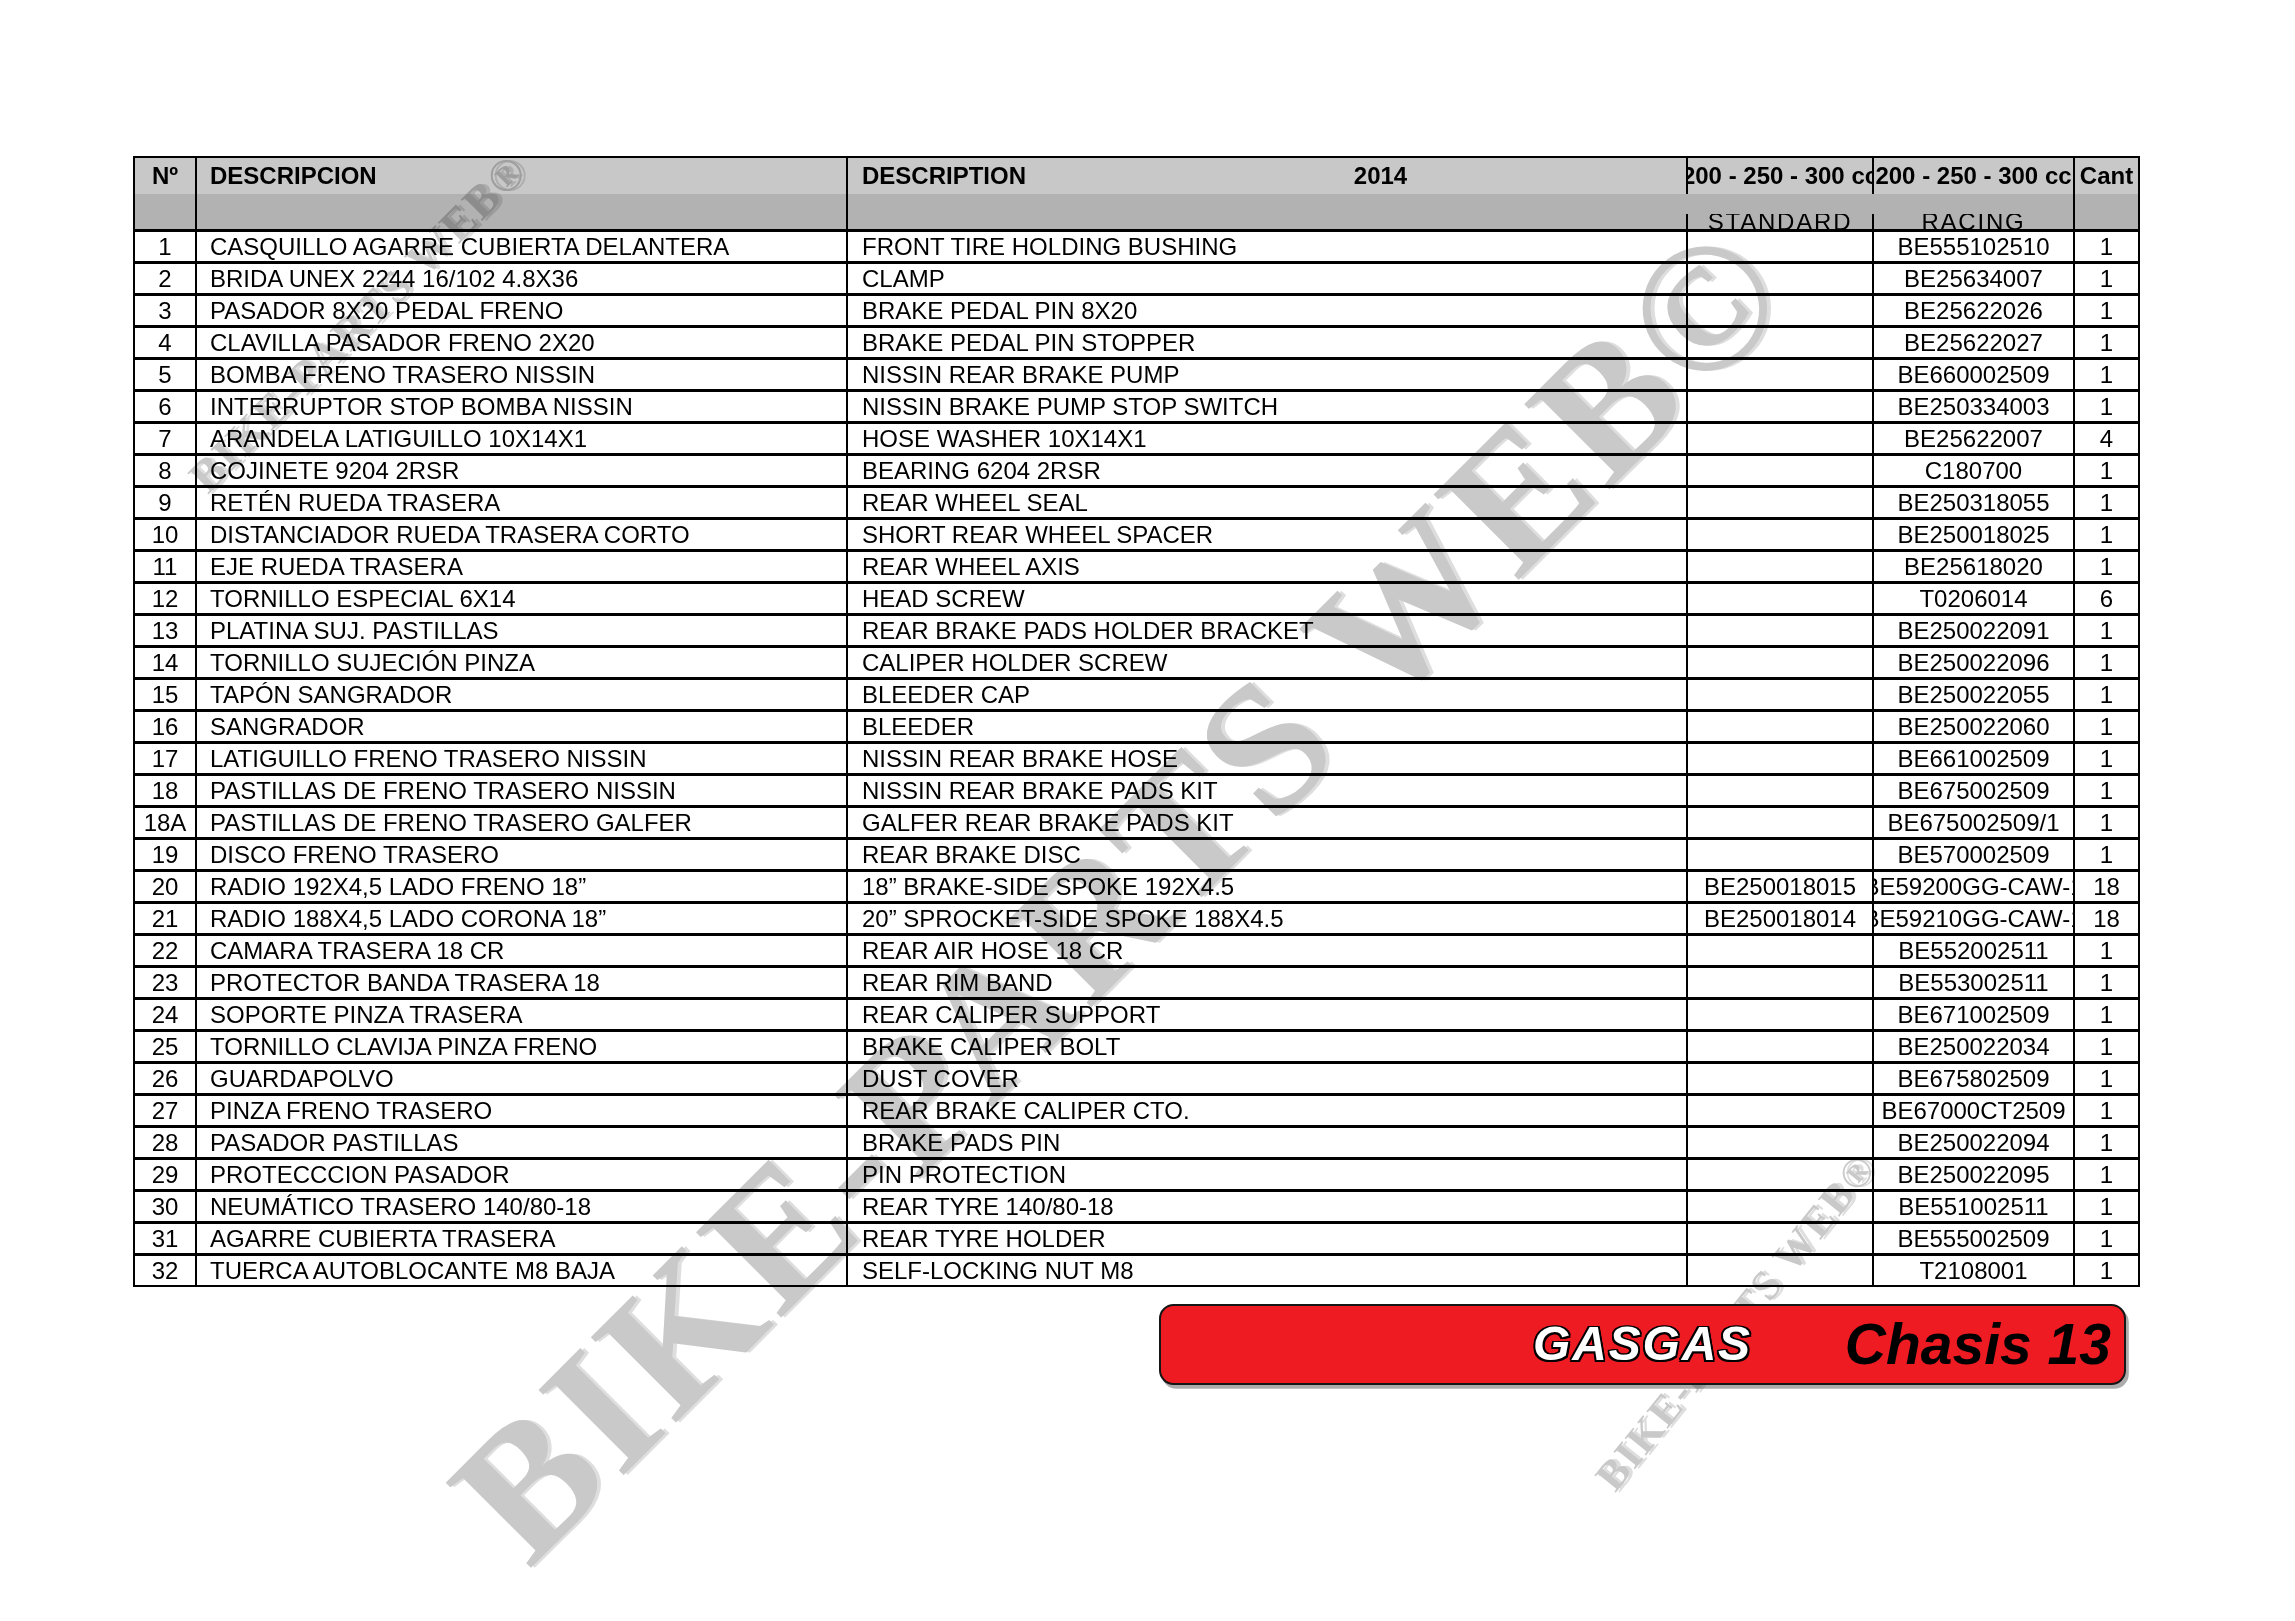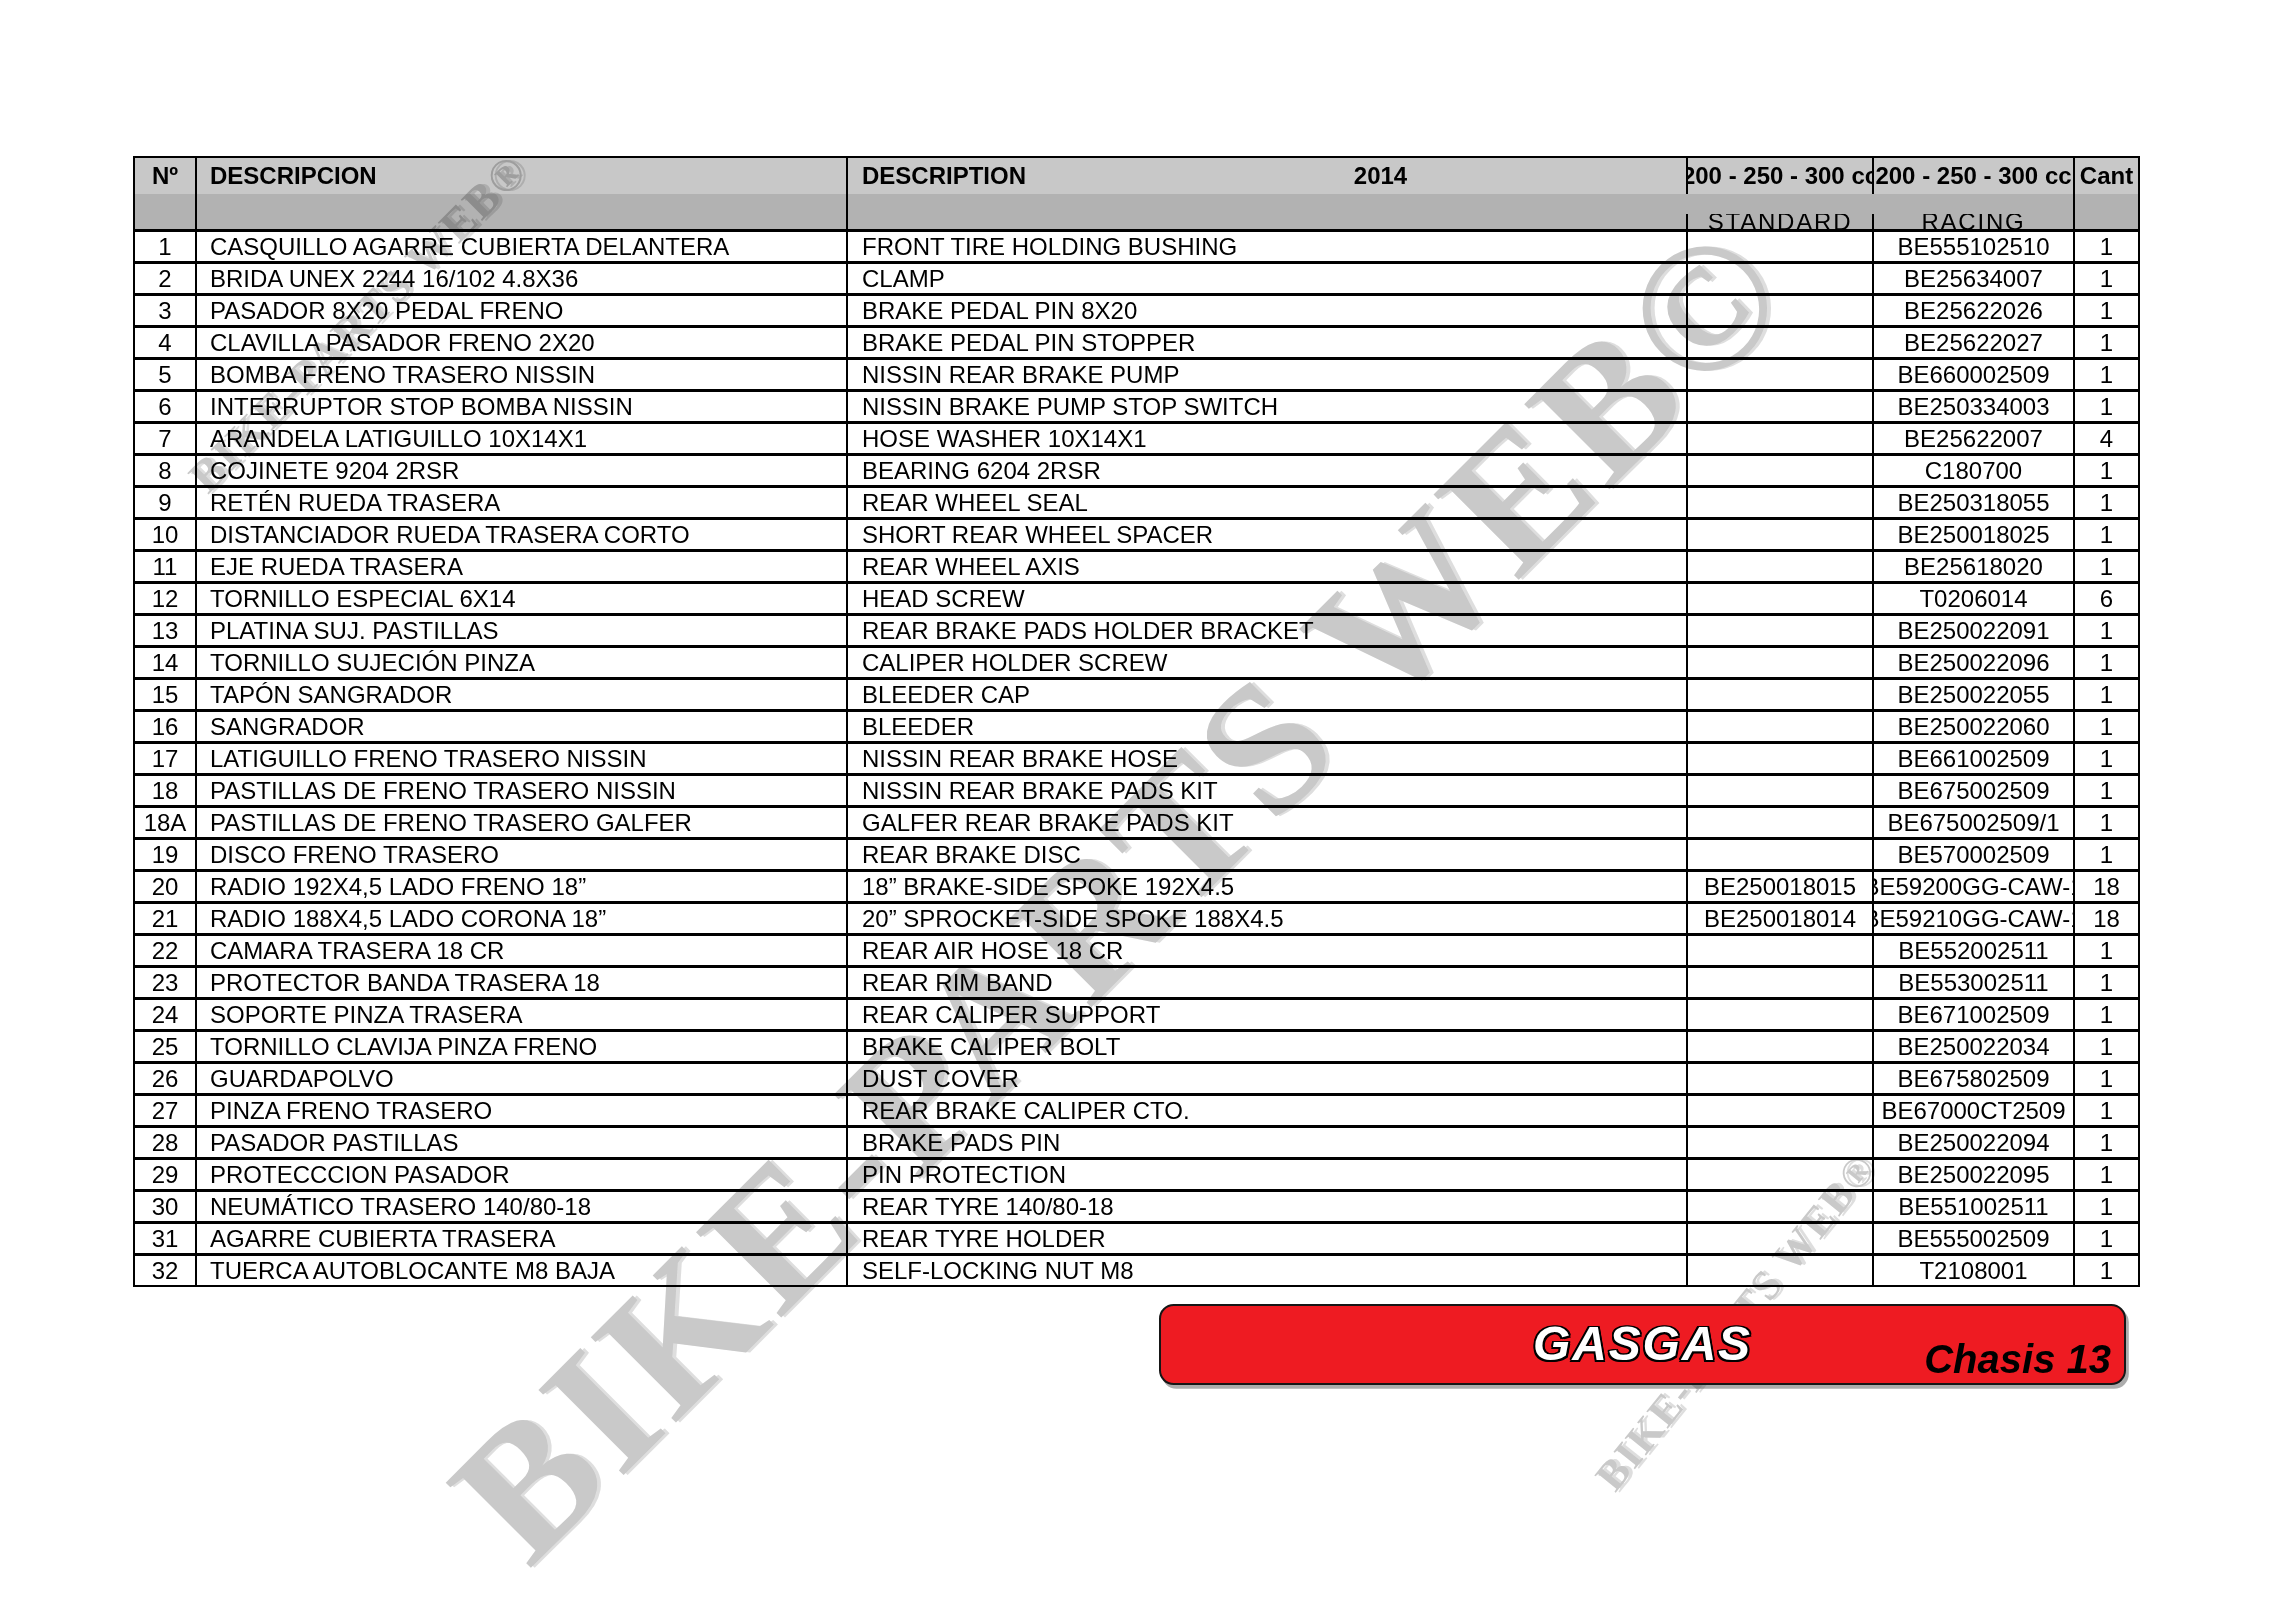--- a/index.html
+++ b/index.html
@@ -92,25 +92,24 @@
     letter-spacing:1.8px;
     color:#ffffff;
     text-shadow:
       1.8px 0 #000,-1.8px 0 #000,0 1.8px #000,0 -1.8px #000,
       1.8px 1.8px #000,-1.8px -1.8px #000,1.8px -1.8px #000,-1.8px 1.8px #000;
   }
   .chasis-label{
     position:absolute;
     right:13px;top:50%;
     transform:translateY(-52%);
-    font-size:40px;
+    font-size:57px;
     font-weight:800;
     font-style:italic;
     color:#000;
-    margin-top:15px;
   }
 </style>
 </head>
 <body>
 
 <div class="page">
 
   <div class="parts-table">
     <div class="thead">
       <div class="hrow hrow1">

